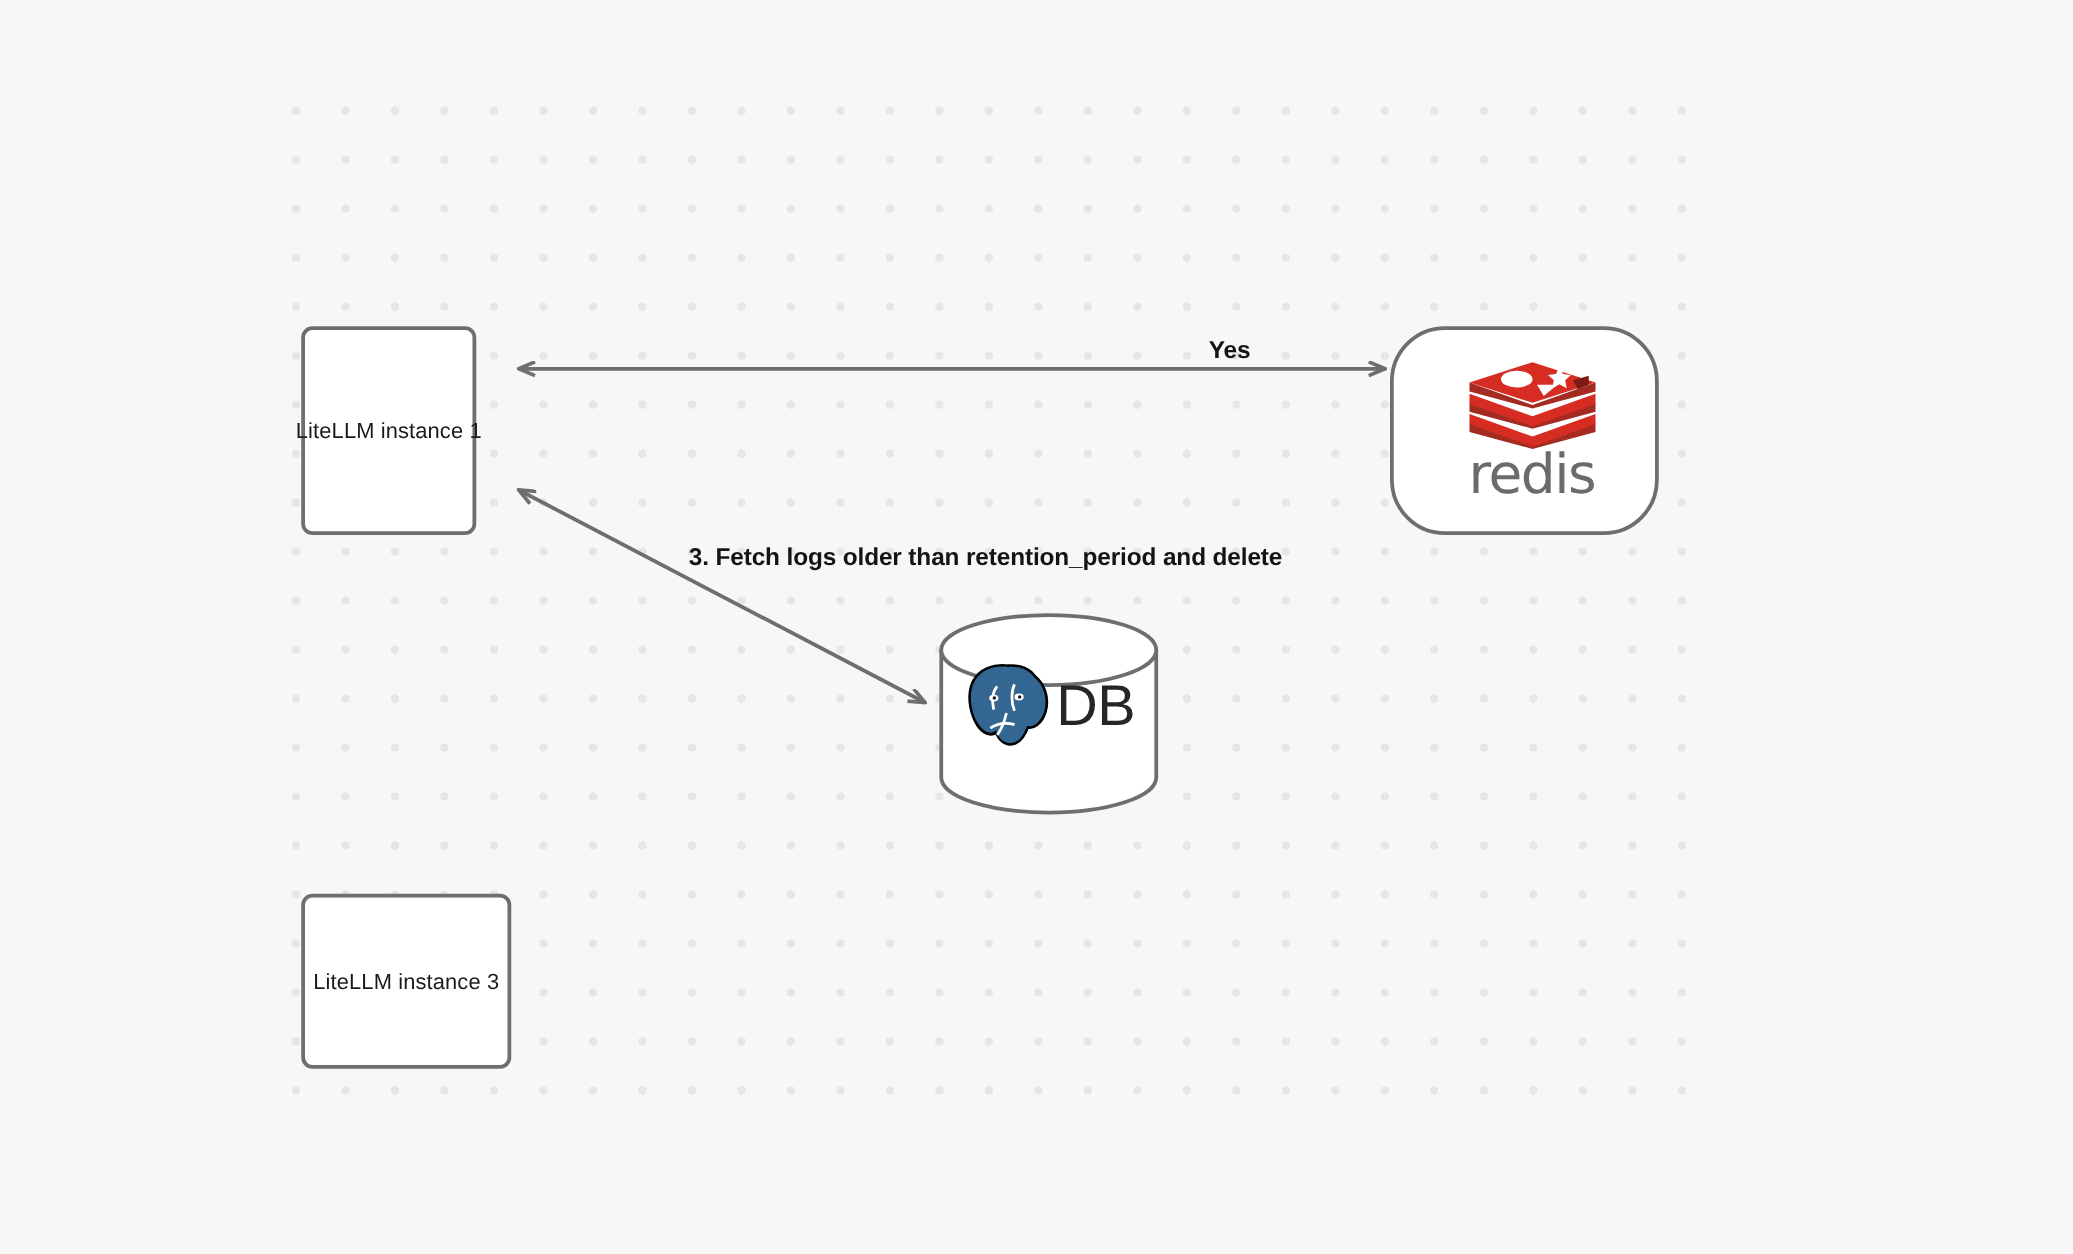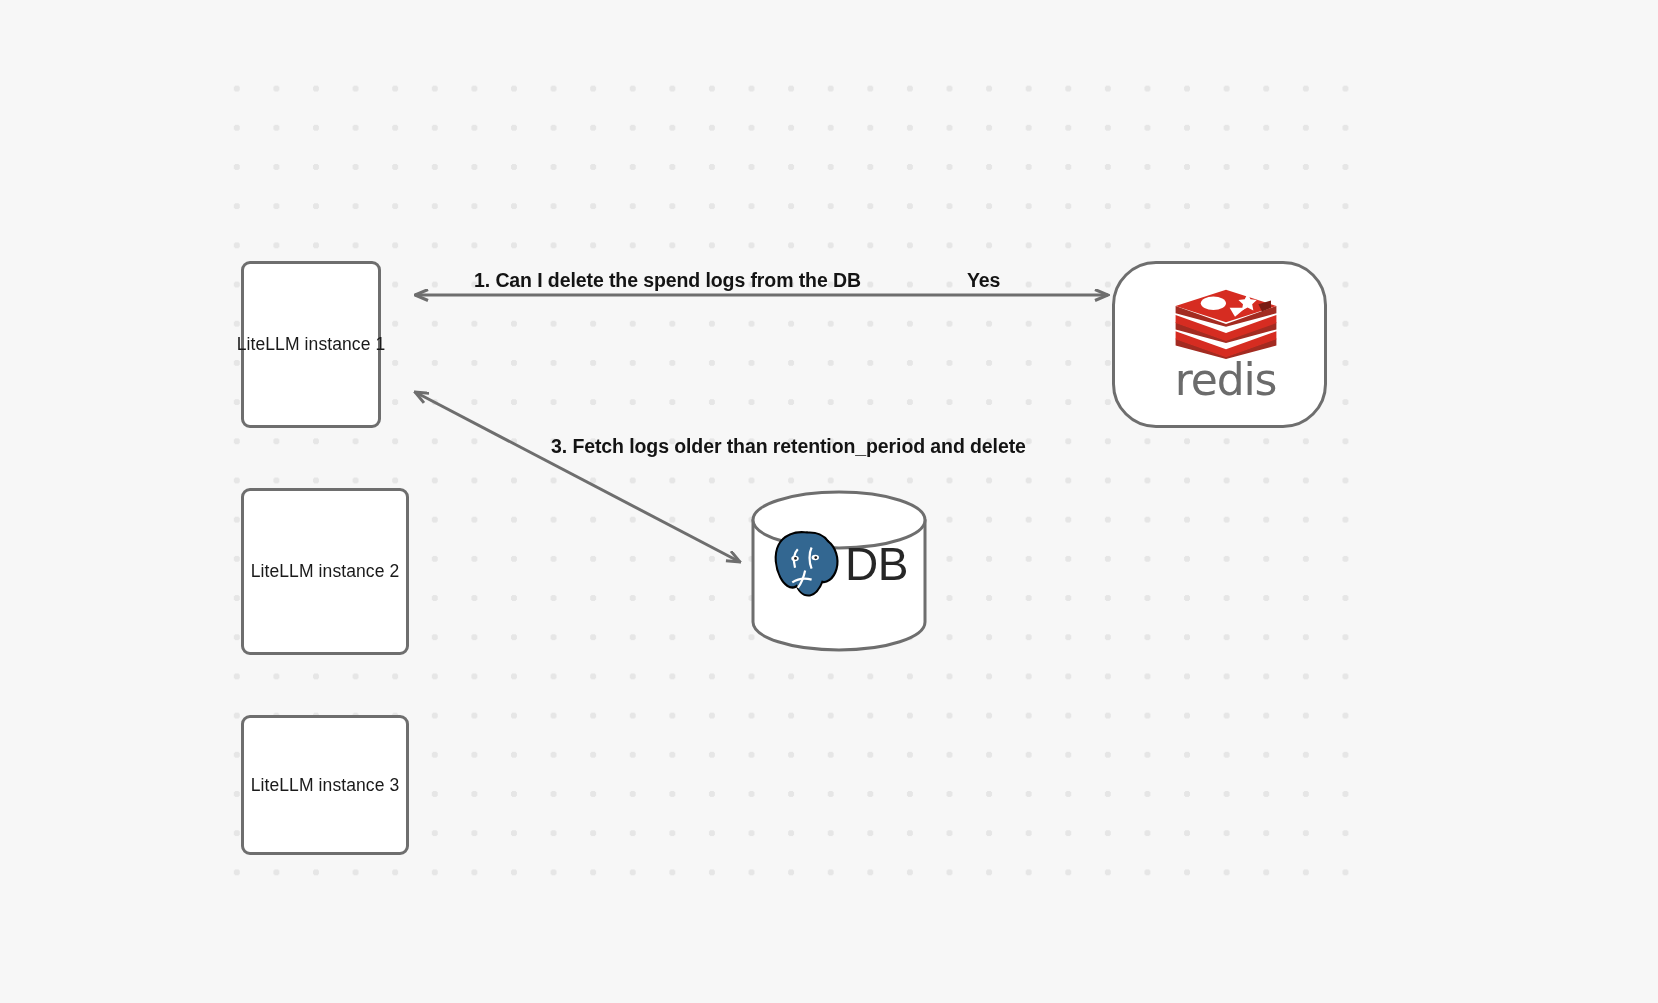--- a/index.html
+++ b/index.html
@@ -156,23 +156,20 @@
     <g>
       <path d="M 753,520 L 753,622 A 86,28 0 0 0 925,622 L 925,520 Z" fill="#ffffff" stroke="#6e6e6e" stroke-width="3" stroke-linejoin="round"></path>
       <ellipse cx="839" cy="520" rx="86" ry="28" fill="#ffffff" stroke="#6e6e6e" stroke-width="3"></ellipse>
     </g>
   </svg>
 
   <div class="node-box" id="node-litellm-1">
     <span class="node-label">LiteLLM instance 1</span>
   </div>
 
-  <div class="node-box" id="node-litellm-2">
-    <span class="node-label">LiteLLM instance 2</span>
-  </div>
 
   <div class="node-box" id="node-litellm-3">
     <span class="node-label">LiteLLM instance 3</span>
   </div>
 
   <div id="node-redis">
     <svg id="redis-logo-mark" viewBox="0 0 120 80" xmlns="http://www.w3.org/2000/svg">
 
       <path d="M 4,56 L 60,76 L 116,56 L 116,64 L 60,79 L 4,64 Z" fill="#a32b21"></path>
       <path d="M 4,48 L 60,68 L 116,48 L 116,57 L 60,77 L 4,57 Z" fill="#d62c21"></path>
@@ -212,17 +209,16 @@
         <ellipse cx="27" cy="32" rx="4" ry="3" fill="#ffffff"></ellipse>
         <ellipse cx="49" cy="31" rx="4" ry="3" fill="#ffffff"></ellipse>
         <circle cx="27.5" cy="32" r="1.5" fill="#1a1a1a"></circle>
         <circle cx="49.5" cy="31" r="1.5" fill="#1a1a1a"></circle>
         <path d="M 38,45 C 36,54 33,60 30,64" fill="none" stroke="#ffffff" stroke-width="2.4"></path>
       </svg>
       <span id="db-text">DB</span>
     </div>
   </div>
 
-  <div class="edge-label" id="edge-label-1">1.  Can I delete the spend logs from the DB</div>
   <div class="edge-label" id="edge-label-yes">Yes</div>
   <div class="edge-label" id="edge-label-2">3.  Fetch logs older than retention_period and delete</div>
 
 </div>
 
 </body></html>

